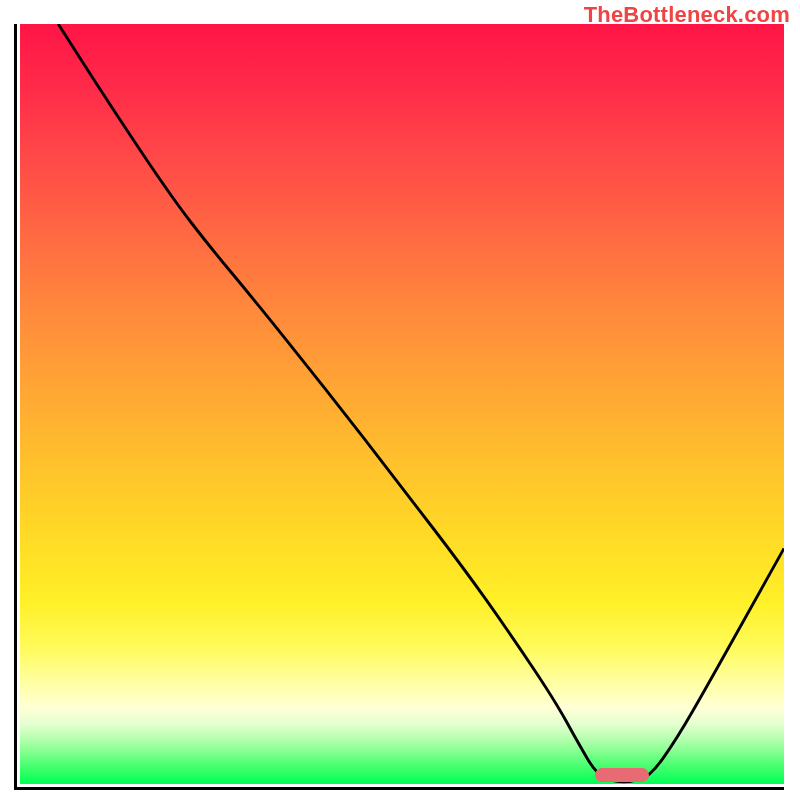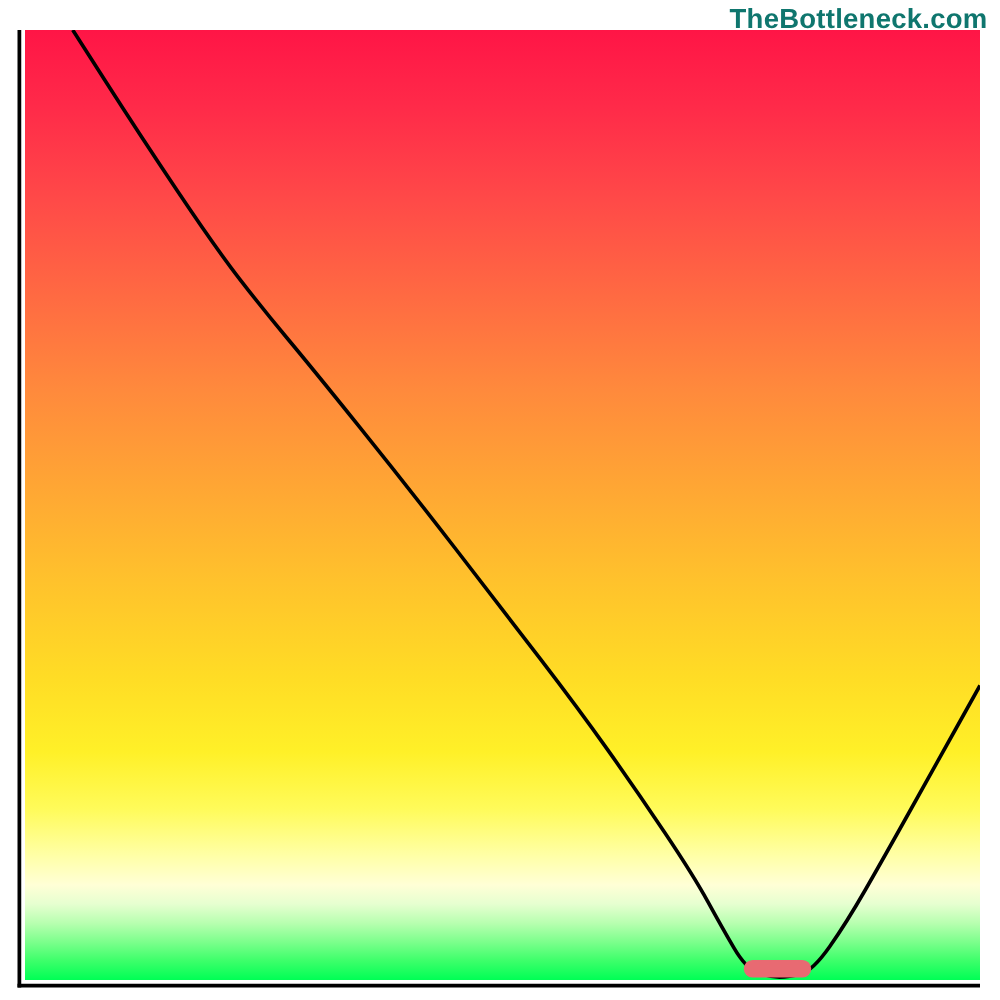--- a/index.html
+++ b/index.html
@@ -15,21 +15,21 @@
     position: relative;
     width: 800px;
     height: 800px;
   }
   .watermark {
     position: absolute;
     top: 2px;
     right: 10px;
     font-size: 22px;
     font-weight: bold;
-    color: #0f766e;
+    color: #ef4444;
     letter-spacing: 0.2px;
     z-index: 10;
   }
   .plot-area {
     position: absolute;
     left: 14px;
     top: 24px;
     width: 770px;
     height: 766px;
     border-left: 3px solid #000;

